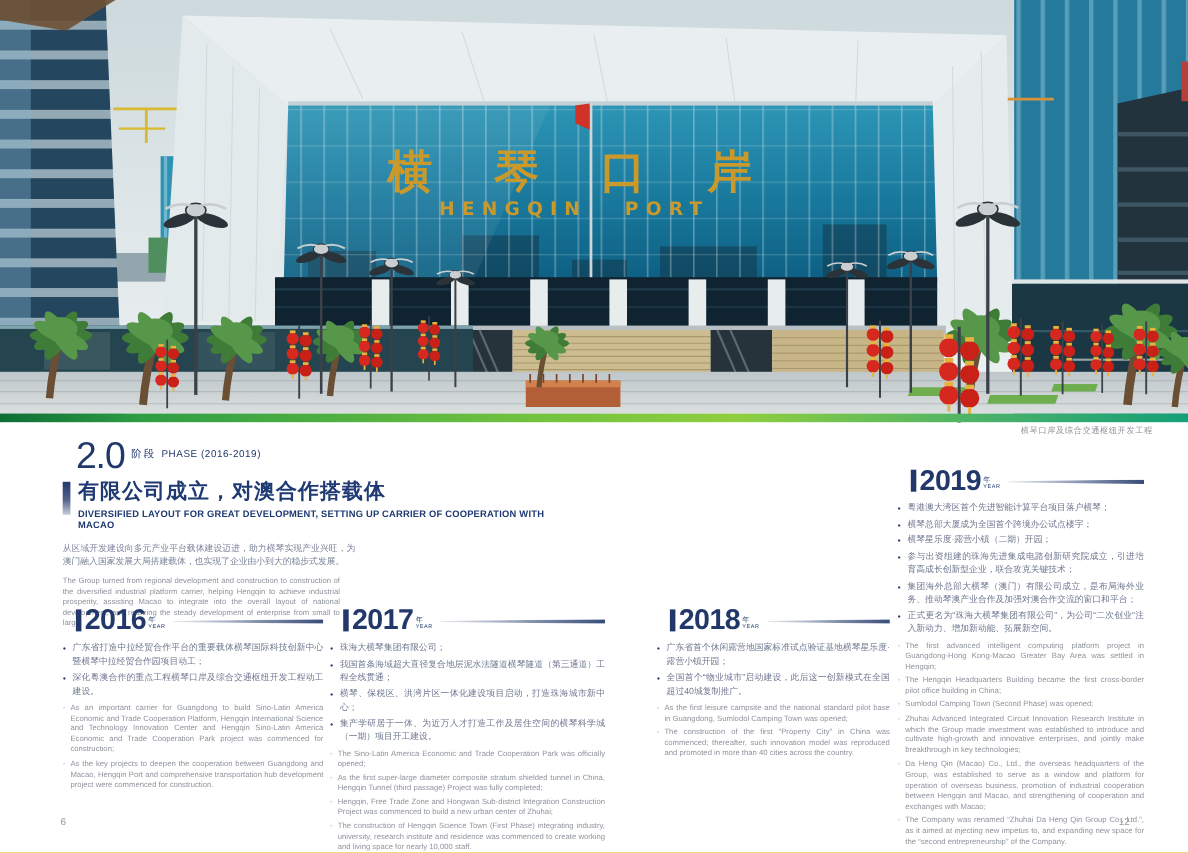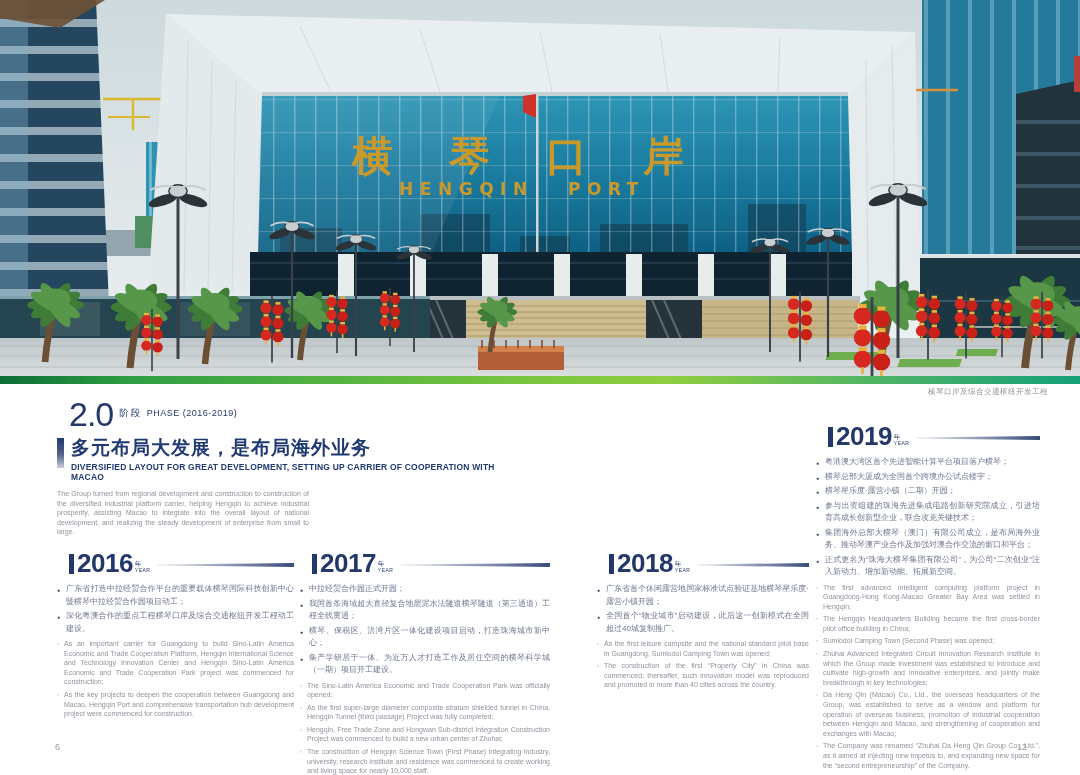--- a/index.html
+++ b/index.html
@@ -334,24 +334,25 @@
     <div class="phase-top">
       <span class="phase-num">2.0</span>
       <span class="phase-sub">
         <span class="cn">阶段</span>
         <span class="en"><span>PHASE</span> <span>(2016-2019)</span></span>
       </span>
     </div>
     <div class="title-row">
       <span class="title-bar"></span>
       <span>
-        <div class="title-cn">多元布局大发展，是布局海外业务</div>
+        <div class="title-cn">有限公司成立，对澳合作搭载体</div>
         <div class="title-en">DIVERSIFIED LAYOUT FOR GREAT DEVELOPMENT, SETTING UP CARRIER OF COOPERATION WITH MACAO</div>
       </span>
     </div>
+    <div class="intro-cn">从区域开发建设向多元产业平台载体建设迈进，助力横琴实现产业兴旺，为澳门融入国家发展大局搭建载体，也实现了企业由小到大的稳步式发展。</div>
     <div class="intro-en">The Group turned from regional development and construction to construction of the diversified industrial platform carrier, helping Hengqin to achieve industrial prosperity, assisting Macao to integrate into the overall layout of national development, and realizing the steady development of enterprise from small to large.</div>
   </div>
 
   <div class="col" id="col-2016">
     <div class="year-head">
       <span class="year-bar"></span>
       <span class="year-num">2016</span>
       <span class="year-suffix">
           <span class="cn">年</span>
           <span class="en">YEAR</span>
@@ -372,21 +373,21 @@
     <div class="year-head">
       <span class="year-bar"></span>
       <span class="year-num">2017</span>
       <span class="year-suffix">
           <span class="cn">年</span>
           <span class="en">YEAR</span>
         </span>
       <span class="year-line"></span>
     </div>
     <ul class="cn">
-      <li>中拉经贸合作园正式开园；</li>
+      <li>珠海大横琴集团有限公司；</li>
       <li>我国首条海域超大直径复合地层泥水法隧道横琴隧道（第三通道）工程全线贯通；</li>
       <li>横琴、保税区、洪湾片区一体化建设项目启动，打造珠海城市新中心；</li>
       <li>集产学研居于一体、为近万人才打造工作及居住空间的横琴科学城（一期）项目开工建设。</li>
     </ul>
     <ul class="en">
       <li>The Sino-Latin America Economic and Trade Cooperation Park was officially opened;</li>
       <li>As the first super-large diameter composite stratum shielded tunnel in China, Hengqin Tunnel (third passage) Project was fully completed;</li>
       <li>Hengqin, Free Trade Zone and Hongwan Sub-district Integration Construction Project was commenced to build a new urban center of Zhuhai;</li>
       <li>The construction of Hengqin Science Town (First Phase) integrating industry, university, research institute and residence was commenced to create working and living space for nearly 10,000 staff.</li>
     </ul>

